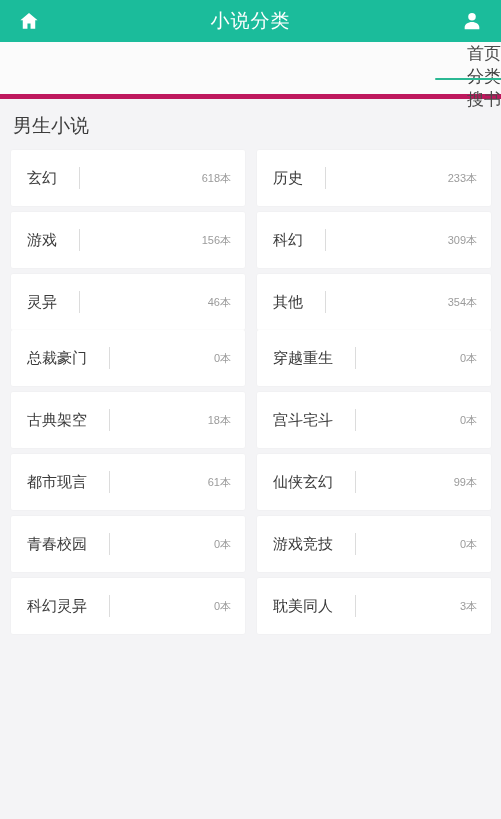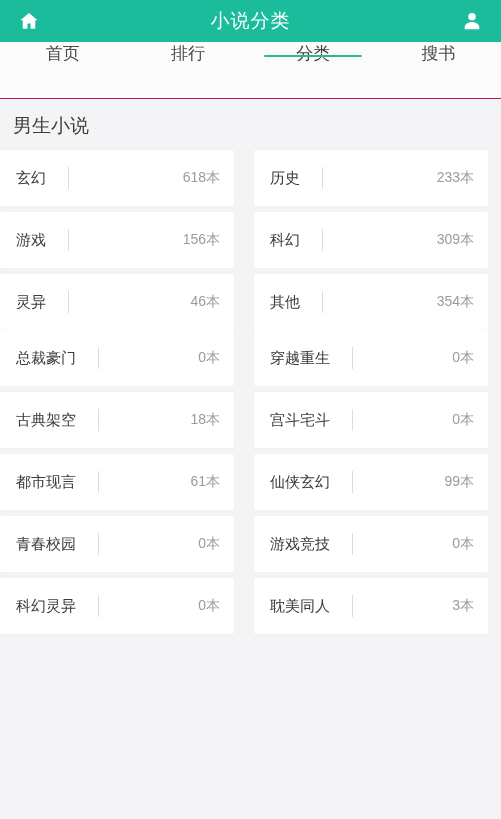--- a/index.html
+++ b/index.html
@@ -54,22 +54,23 @@
     z-index: 2;
     cursor: pointer;
   }
   .icon-btn svg { display: block; }
 
   
   .tabbar {
     height: 57px;
     background: #fbfbfb;
     display: flex;
-    align-items: flex-start;
-    border-bottom: 1px solid #be185d;
+    align-items: flex-end;
+    border-bottom: 5px solid #be185d;
+    flex-direction: column;
   }
   .tab {
     flex: 1;
     display: flex;
     align-items: center;
     justify-content: center;
     position: relative;
     font-size: 17px;
     color: #4a4a4a;
     cursor: pointer;
@@ -100,22 +101,22 @@
     color: #3c3c3c;
     padding: 14px 0 11px 13px;
   }
   .section-title.second {
     padding-top: 30px;
   }
 
   .grid {
     display: flex;
     flex-wrap: wrap;
-    gap: 6px 20px;
-    padding-left: 0;
+    gap: 6px 12px;
+    padding-left: 11px;
   }
 
   .card {
     width: 234px;
     height: 56px;
     background: #ffffff;
     border-radius: 2px;
     display: flex;
     align-items: center;
     padding: 0 14px 0 16px;
@@ -132,21 +133,21 @@
   .card-divider {
     width: 1px;
     height: 22px;
     background: #dcdcdc;
     margin-left: 22px;
     flex: 0 0 auto;
   }
 
   .card-count {
     margin-left: auto;
-    font-size: 14px;
+    font-size: 11px;
     color: #9b9b9b;
     white-space: nowrap;
   }
 </style>
 </head>
 <body>
 
 <div class="app">
 
   <div class="header">
@@ -161,23 +162,20 @@
         <circle cx="12" cy="7.4" r="4.1"></circle>
         <path d="M12 13c-4.4 0-8 2.6-8 5.8V21h16v-2.2c0-3.2-3.6-5.8-8-5.8z"></path>
       </svg>
     </div>
   </div>
 
   <div class="tabbar">
     <div class="tab">
       <span>首页</span>
     </div>
-    <div class="tab">
-      <span>排行</span>
-    </div>
     <div class="tab active">
       <span>分类</span>
     </div>
     <div class="tab">
       <span>搜书</span>
     </div>
   </div>
 
   <div class="content">
 

